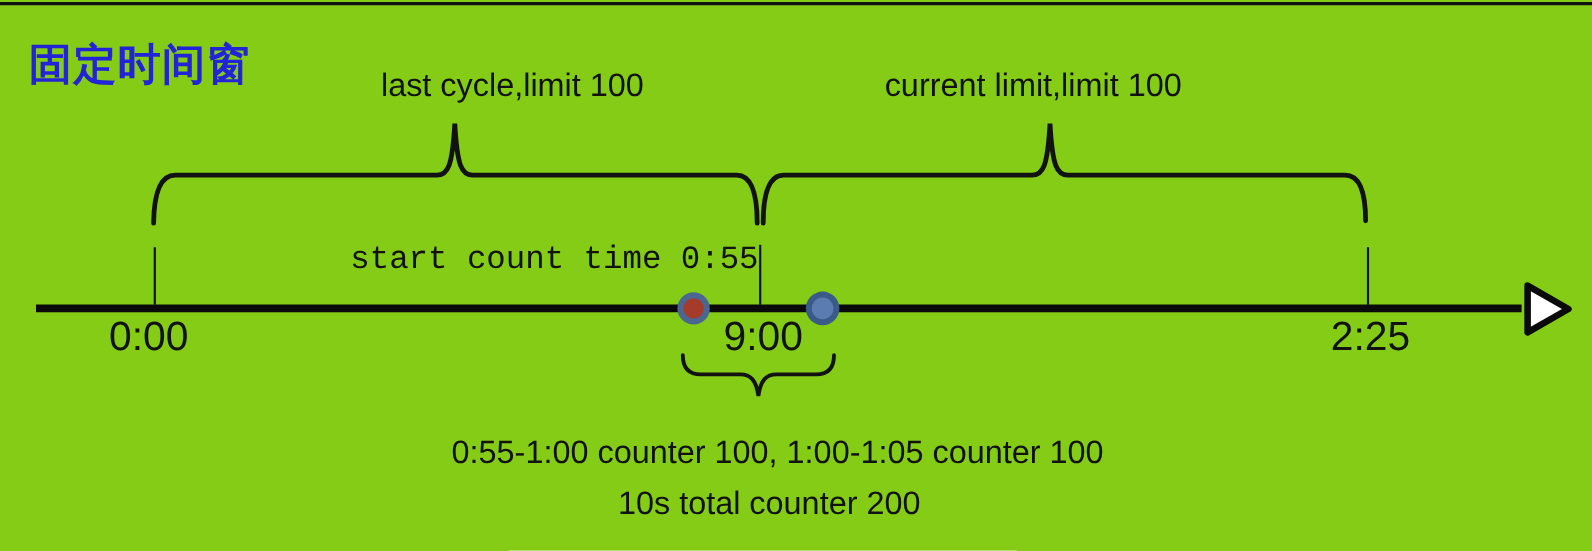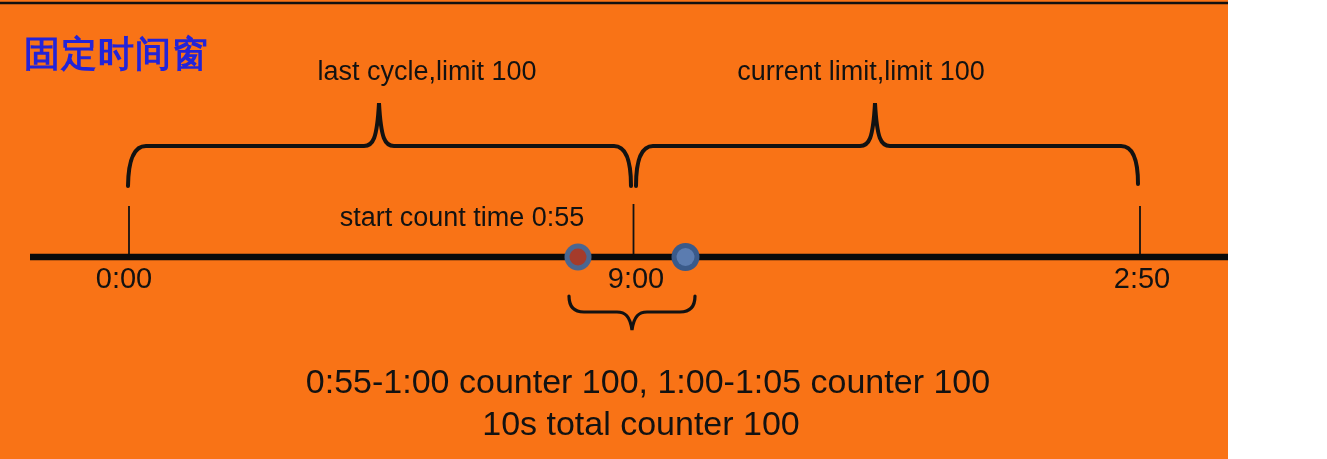--- a/index.html
+++ b/index.html
@@ -1,35 +1,35 @@
 <!DOCTYPE html>
 <html><head>
 <meta charset="utf-8">
 <style>
   html,body{margin:0;padding:0;background:#ffffff;}
   #canvas{
     position:relative;
-    width:1228px;height:459px;
-    background:#f97316;
+    width:1327px;height:459px;
+    background:#84cc16;
     overflow:hidden;
     font-family:"Liberation Sans", sans-serif;
     color:#111;
   }
   #diagram-svg{position:absolute;left:0;top:0;width:1327px;height:459px;}
   .txt{position:absolute;white-space:nowrap;color:#121212;}
   .centered{transform:translateX(-50%);}
   #page-title{
     left:24px;top:30px;
     font-size:36px;font-weight:bold;
     letter-spacing:1px;
   }
   .cycle-label{font-size:27px;top:56px;}
   .marker-label{font-size:27px;top:202px;}
-  .tick-label{font-size:29px;top:262px;}
-  .summary-line{font-size:34px;}
+  .tick-label{font-size:34px;top:262px;}
+  .summary-line{font-size:27px;}
   #summary-line-1{top:362px;}
   #summary-line-2{top:404px;}
 </style>
 </head>
 <body>
 
 <div id="canvas">
 
   <svg id="diagram-svg" viewBox="0 0 1327 459">
 
@@ -64,22 +64,22 @@
     <path d="M 569,296 Q 569,312 584,312 L 617,312
              C 625,312 630,316 632,330 C 634,316 639,312 647,312
              L 680,312 Q 695,312 695,296" fill="none" stroke="#121212" stroke-width="3.2" stroke-linecap="round"></path>
   </svg>
 
   <div class="txt" id="page-title" style="color:#2323d8;">固定时间窗</div>
 
   <div class="txt centered cycle-label" style="left:380px;margin-left:47px;">last cycle,limit 100</div>
   <div class="txt centered cycle-label" style="left:861px;">current limit,limit 100</div>
 
-  <div class="txt centered marker-label" style="left:462px;">start count time 0:55</div>
+  <div class="txt centered marker-label" style="left:462px;font-family:Liberation Mono, monospace;">start count time 0:55</div>
 
   <div class="txt centered tick-label" style="left:124px;">0:00</div>
   <div class="txt centered tick-label" style="left:636px;">9:00</div>
-  <div class="txt centered tick-label" style="left:1142px;">2:50</div>
+  <div class="txt centered tick-label" style="left:1142px;">2:25</div>
 
   <div class="txt centered summary-line" id="summary-line-1" style="left:648px;">0:55-1:00 counter 100, 1:00-1:05 counter 100</div>
-  <div class="txt centered summary-line" id="summary-line-2" style="left:641px;">10s total counter 100</div>
+  <div class="txt centered summary-line" id="summary-line-2" style="left:641px;">10s total counter 200</div>
 
 </div>
 
 </body></html>

